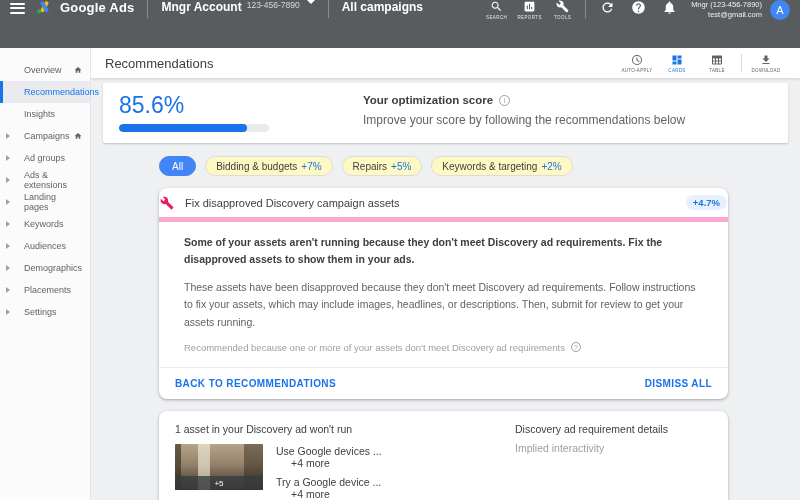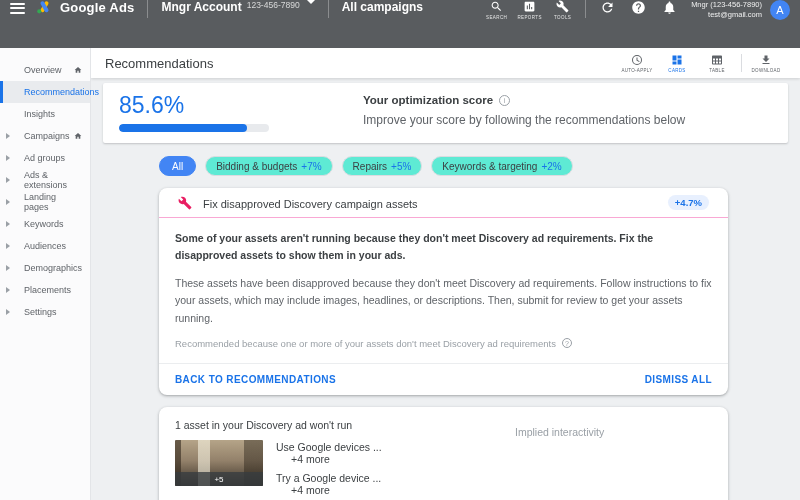--- a/index.html
+++ b/index.html
@@ -54,32 +54,32 @@
   .score-track { margin-top:5px; width:150px; height:8px; border-radius:4px; background:#e8eaed; overflow:hidden; position:relative; }
   .score-fill { height:100%; border-radius:4px; background:#1a73e8; }
   .score-head { display:flex; align-items:center; font-size:11.5px; font-weight:bold; color:#3c4043; margin-top:2px; }
   .score-sub { font-size:12px; color:#5f6368; margin-top:7px; }
   .info-dot { width:11px; height:11px; border:1px solid #9aa0a6; border-radius:50%; color:#9aa0a6; font-size:7px; display:inline-flex; align-items:center; justify-content:center; margin-left:6px; font-weight:normal; flex:none; }
 
   
   .content { padding:0 72px 0 68px; }
 
   .chips { display:flex; align-items:center; margin-top:13px; }
-  .chip { height:20px; display:flex; align-items:center; border:1px solid #dadce0; border-radius:11px; padding:0 10px; margin-right:9px; font-size:10px; color:#3c4043; background:#5eead4; cursor:pointer; }
+  .chip { height:20px; display:flex; align-items:center; border:1px solid #dadce0; border-radius:11px; padding:0 10px; margin-right:9px; font-size:10px; color:#3c4043; background:#fef9c3; cursor:pointer; }
   .chip .chip-delta { color:#1a73e8; margin-left:4px; }
   .chip.chip-selected { background:#4285f4; border-color:#4285f4; color:#fff; padding:0 12px; }
 
   .reco-card, .asset-card { background:#fff; border-radius:8px; box-shadow:0 1px 2px rgba(60,64,67,.28), 0 1px 3px 1px rgba(60,64,67,.12); margin-top:12px; }
 
-  .reco-header { display:flex; align-items:flex-end; padding:7px 19px; border-bottom:1px solid #f9a8d4; }
+  .reco-header { display:flex; align-items:center; padding:7px 1px; border-bottom:5px solid #f9a8d4; }
   .reco-header svg { width:14px; height:14px; fill:#e91e63; flex:none; }
   .reco-title { font-size:11px; color:#3c4043; margin-left:11px; }
   .uplift-badge { margin-left:auto; background:#e8f0fe; color:#1a73e8; font-size:9.5px; font-weight:bold; padding:2px 7px; border-radius:10px; cursor:pointer; }
 
-  .reco-body { padding:12px 16px 6px; }
+  .reco-body { padding:12px 25px 6px; }
   .reco-summary { font-size:10.5px; font-weight:bold; color:#3c4043; line-height:1.65; margin-bottom:10px; max-width:555px; }
   .reco-desc { font-size:10.5px; color:#5f6368; line-height:1.7; margin-bottom:10px; max-width:585px; }
   .reco-reason { font-size:9.5px; color:#9aa0a6; display:flex; align-items:flex-start; margin-bottom:8px; }
   .reco-reason .info-dot { width:10px; height:10px; }
   .reco-footer { border-top:1px solid #ebedef; display:flex; align-items:center; padding:10px 16px;gap:28px; }
   .text-btn { font-size:10px; font-weight:bold; letter-spacing:.4px; color:#1a73e8; cursor:pointer; }
   .dismiss { margin-left:auto; }
 
   
   .asset-card { padding:12px 16px 12px; position:relative; display:flex; }
@@ -323,20 +323,21 @@
               <div class="headline-line">
                 <span>Try a Google device ...</span>
                 <span class="headline-more">+4 more</span>
               </div>
             </div>
           </div>
           <div class="asset-bread">Google - English - Web - Test campaign 10001 &gt;</div>
           <div class="asset-adgroup">Ad group 1</div>
         </div>
         <div class="asset-right">
+          <div class="detail-head">Discovery ad requirement details</div>
           <div class="detail-val">Implied interactivity</div>
         </div>
         <span class="text-btn get-started">GET STARTED</span>
       </div>
 
     </div>
   </div>
 </div>
 
 </body></html>

